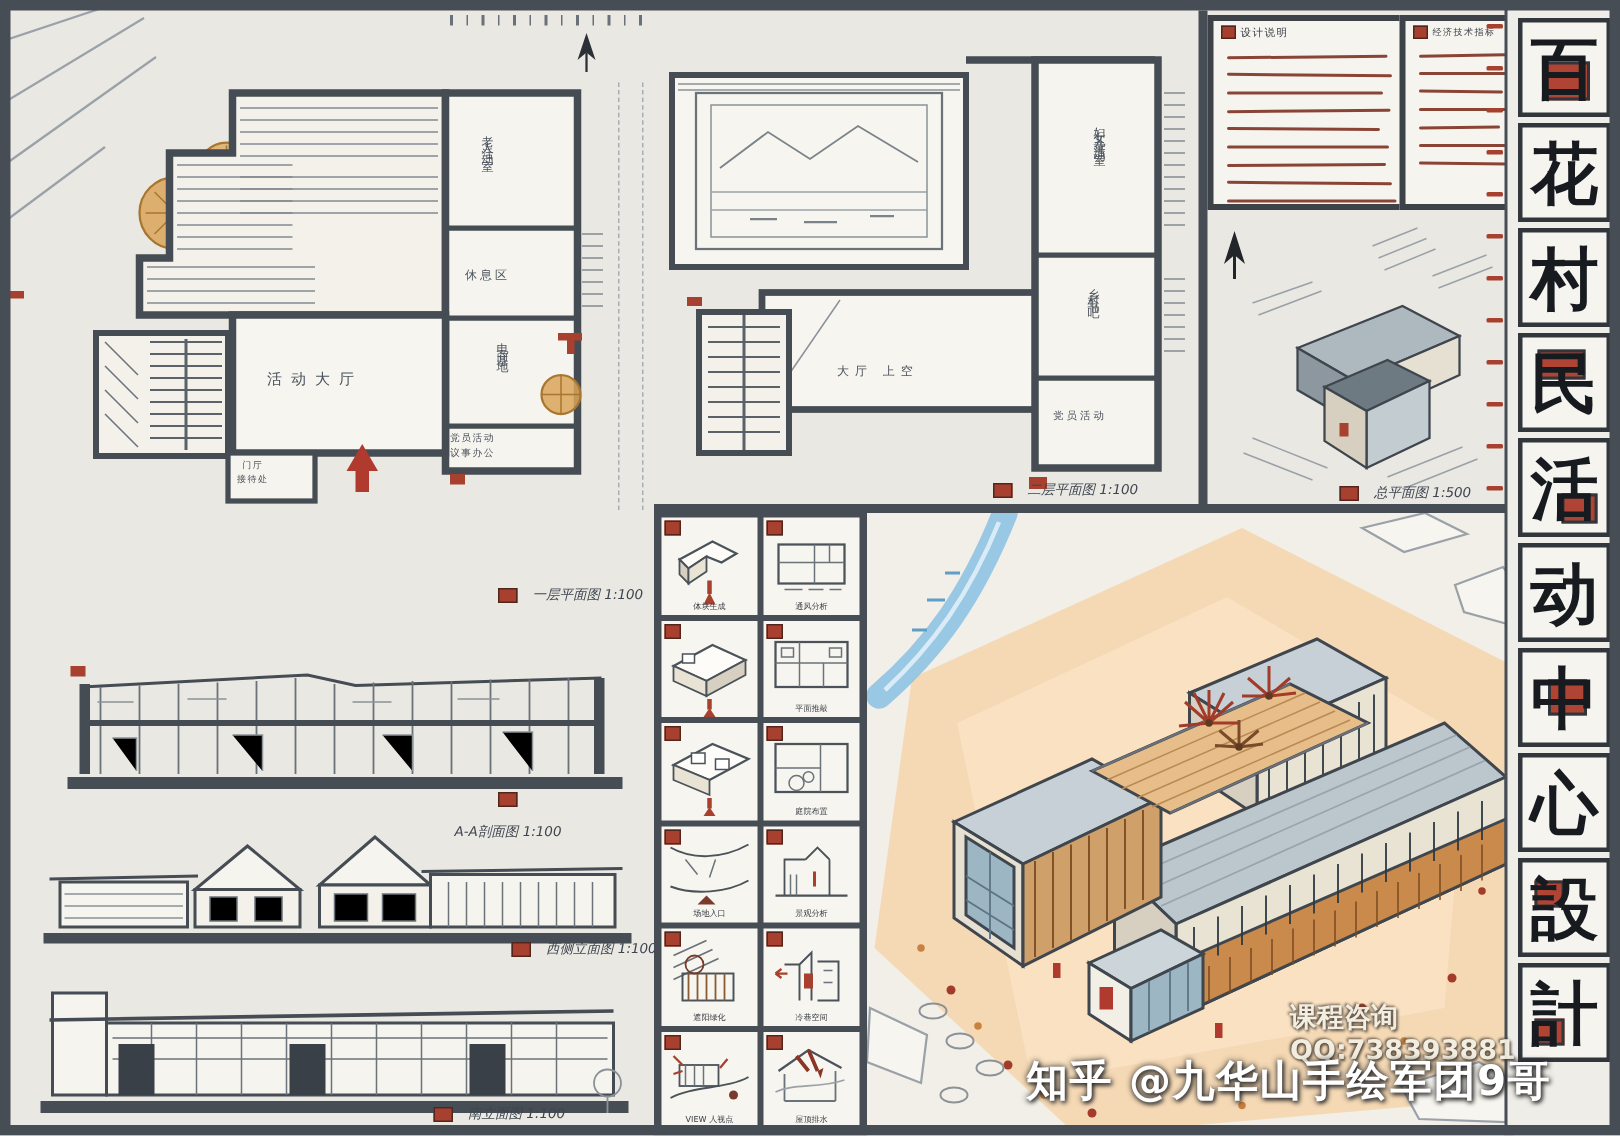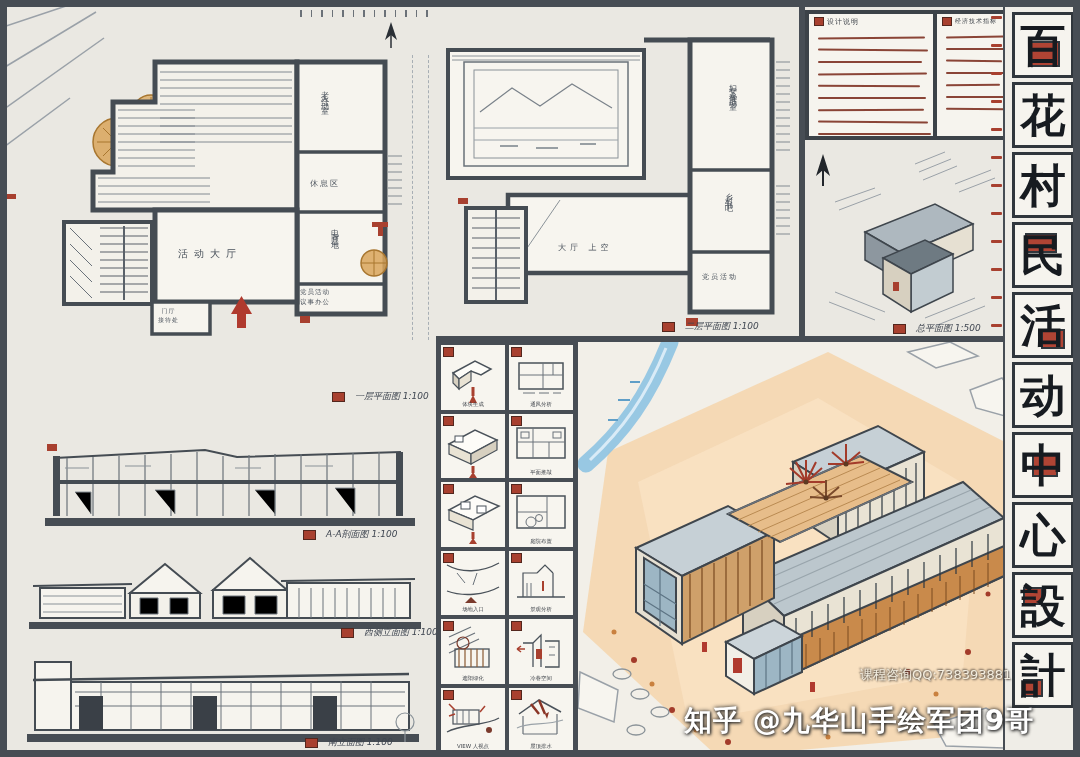--- a/index.html
+++ b/index.html
@@ -31,21 +31,21 @@
           display:grid;grid-template-columns:1fr 1fr;grid-auto-rows:1fr;gap:4px;padding:5px;
           box-sizing:border-box;z-index:25;}
   .acell{position:relative;background:#f7f5ef;overflow:hidden;}
   .acorner{position:absolute;left:2px;top:2px;width:9px;height:8px;background:#a8402f;border:1px solid #53261d;}
   .acap{position:absolute;left:0;right:0;bottom:1px;font-size:6px;text-align:center;color:#3a3f46;
         letter-spacing:0;transform:scale(.9);}
   .acell svg{position:absolute;left:0;top:0;}
   
   .wm-studio{position:absolute;left:862px;top:642px;font-size:19px;font-weight:bold;letter-spacing:2px;
              color:#2a9d8f;text-shadow:0 0 2px #ffffff,1px 1px 0 #ffffff;z-index:45;opacity:.92;}
-  .wm-contact{position:absolute;left:860px;top:666px;font-size:13px;font-weight:normal;color:#f3efe2;
+  .wm-contact{position:absolute;left:860px;top:666px;font-size:18px;font-weight:bold;color:#f3efe2;
               text-shadow:1px 1px 2px #4a4038,-1px -1px 2px #4a4038;z-index:45;opacity:.95;}
   .wm-zhihu{position:absolute;left:684px;top:702px;font-size:28px;font-weight:bold;color:#ffffff;
             text-shadow:1px 1px 3px #2b2b2b,0 0 4px #2b2b2b;z-index:45;letter-spacing:1px;}
   
   .ticks{position:absolute;left:300px;top:10px;display:flex;gap:9px;z-index:12;}
   .ticks i{width:1.5px;height:7px;background:#6b7178;display:block;}
   .redticks{position:absolute;left:991px;top:16px;z-index:36;}
   .redticks i{display:block;width:11px;height:3px;background:#a8402f;margin-bottom:25px;border-radius:1px;}
   .dash-v{position:absolute;border-left:1.5px dashed #a7aeb4;z-index:5;}
 </style>
@@ -278,21 +278,21 @@
       <rect x="50" y="52" width="346" height="4" fill="#454c53"></rect>
       <rect x="48" y="28" width="7" height="60" fill="#454c53"></rect>
       <rect x="391" y="24" width="7" height="64" fill="#454c53"></rect>
       <g stroke="#8a9298" stroke-width="1">
         <path d="M70,64 h16 v22 M150,62 h20 v24 M250,62 h20 v24 M330,60 h20 v26"></path>
         <path d="M60,40 h24 M120,38 h26 M230,40 h26 M300,38 h28"></path>
       </g>
       <rect x="40" y="90" width="370" height="8" fill="#474d54"></rect>
       <rect x="42" y="16" width="10" height="7" fill="#a8402f"></rect>
     </svg>
-    <div class="cap" style="left:298px;top:100px;">
+    <div class="cap" style="left:298px;top:100px;flex-direction:column;">
       <i class="bullet"></i>
       <span>A-A剖面图 1:100</span>
     </div>
   </div>
 
   <div class="panel" style="left:5px;top:548px;width:430px;height:96px;">
     <svg width="430" height="96" viewBox="0 0 430 96">
       <path d="M28,38 L127,36" stroke="#454c53" stroke-width="2" fill="none"></path>
       <rect x="35" y="40" width="85" height="30" fill="#f6f4ee" stroke="#454c53" stroke-width="2"></rect>
       <g stroke="#8a9298" stroke-width="1">
@@ -327,21 +327,21 @@
       </g>
       <g fill="#3a4047">
         <rect x="74" y="48" width="24" height="34"></rect>
           <rect x="188" y="48" width="24" height="34"></rect>
           <rect x="308" y="48" width="24" height="34"></rect>
       </g>
       <rect x="22" y="86" width="392" height="8" fill="#474d54"></rect>
       <circle cx="400" cy="74" r="9" fill="none" stroke="#8a9298" stroke-width="1.2"></circle>
       <path d="M400,83 V94" stroke="#8a9298" stroke-width="1.2"></path>
     </svg>
-    <div class="cap" style="left:300px;top:88px;">
+    <div class="cap" style="left:284px;top:88px;">
       <i class="bullet"></i>
       <span>南立面图 1:100</span>
     </div>
   </div>
 
   <div class="astrip">
 
     <div class="acell">
       <i class="acorner"></i>
       <svg width="64" height="64" viewBox="0 0 64 64">

